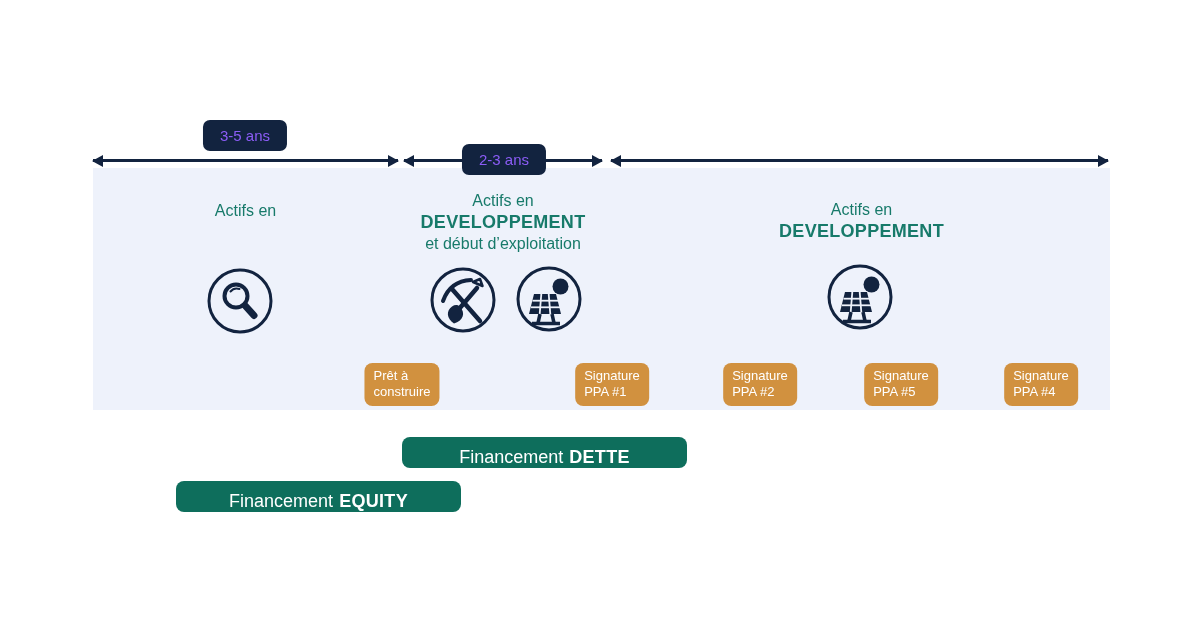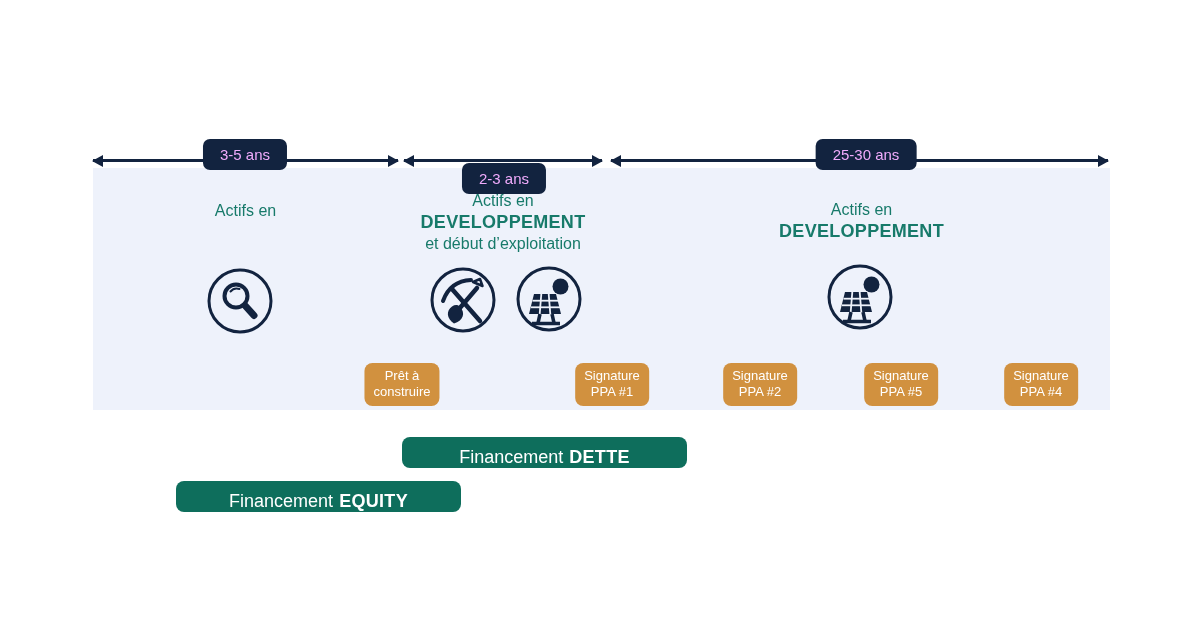--- a/index.html
+++ b/index.html
@@ -31,24 +31,24 @@
     top: -4.5px;
     width: 0; height: 0;
     border-top: 6px solid transparent;
     border-bottom: 6px solid transparent;
   }
   .arrow::before { left: -1px; border-right: 11px solid #12233f; }
   .arrow::after  { right: -1px; border-left: 11px solid #12233f; }
   
   .duration-badge {
     position: absolute;
-    top: 139px;
+    top: 120px;
     transform: translateX(-50%);
     background: #12233f;
-    color: #f0abfc;
+    color: #8b5cf6;
     font-size: 15px;
     font-weight: 500;
     line-height: 1;
     padding: 8px 17px;
     border-radius: 7px;
     white-space: nowrap;
   }
   
   .phase {
     position: absolute;
@@ -64,21 +64,21 @@
   
   .milestone {
     position: absolute;
     top: 363px;
     transform: translateX(-50%);
     background: #d1913f;
     color: #ffffff;
     font-size: 13px;
     font-weight: 500;
     line-height: 1.25;
-    text-align: center;
+    text-align: left;
     padding: 5px 9px;
     border-radius: 8px;
     white-space: nowrap;
   }
   .milestone .ml { display: block; }
   
   .fin {
     position: absolute;
     height: 31px;
     background: #0e6e5c;
@@ -99,21 +99,20 @@
 <div class="canvas">
 
   <div class="band"></div>
 
   <div class="arrow" style="left:93px;  width:305px;"></div>
   <div class="arrow" style="left:404px; width:198px;"></div>
   <div class="arrow" style="left:611px; width:497px;"></div>
 
   <div class="duration-badge" style="left:245px;">3-5 ans</div>
   <div class="duration-badge" style="left:504px;margin-top:24px;">2-3 ans</div>
-  <div class="duration-badge" style="left:866px;">25-30 ans</div>
 
   <div class="phase" style="left:93px; width:305px; top:201px;">
     <div class="intro">Actifs en</div>
   </div>
   <div class="phase" style="left:404px; width:198px; top:191px;">
     <div class="intro">Actifs en</div>
     <div class="name">DEVELOPPEMENT</div>
     <div class="subtitle">et début d’exploitation</div>
   </div>
   <div class="phase" style="left:613px; width:497px; top:200px;">

